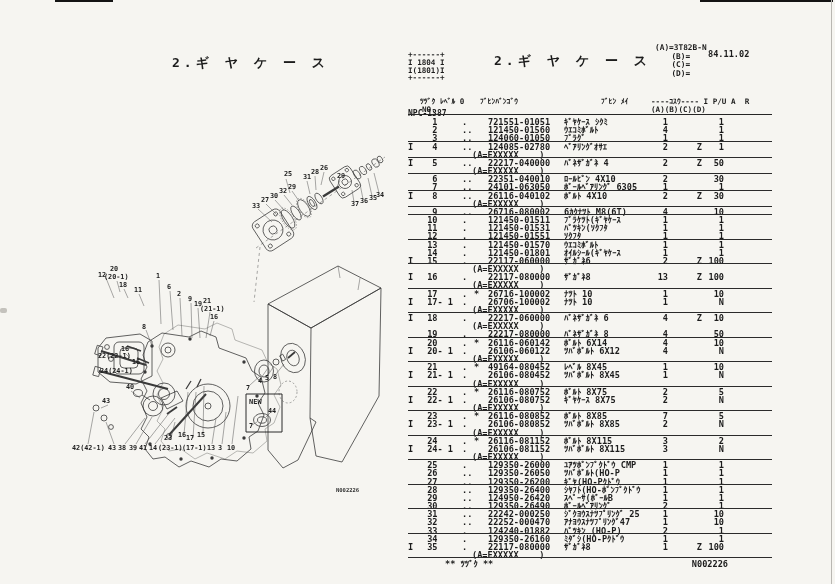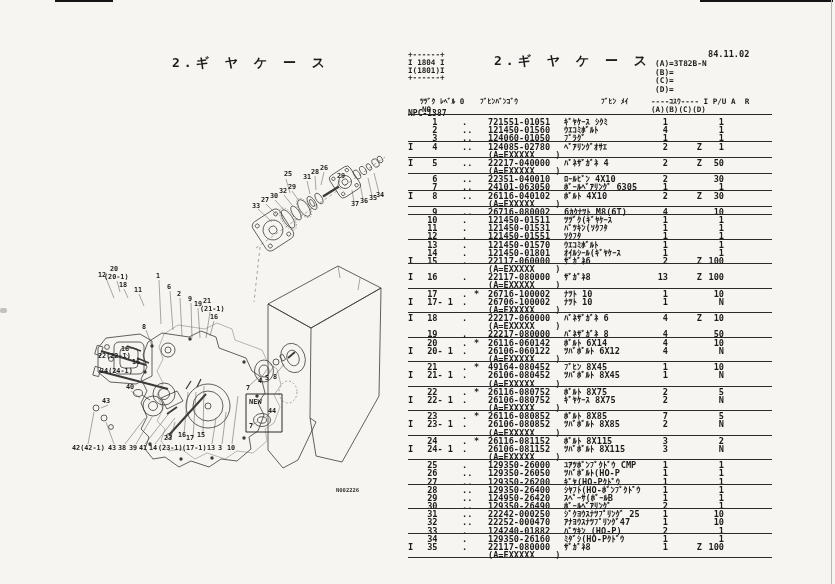--- a/index.html
+++ b/index.html
@@ -19,33 +19,33 @@
   .ln-ghost{stroke:#8a8a86;fill:none;stroke-width:.6;}
   #callouts text{font:700 6.8px "DejaVu Sans Mono",monospace;fill:#1f1f1f;}
   #diagram-sheet-no{font:700 5.5px "DejaVu Sans Mono",monospace;fill:#333;}
 
   
   #rightpage{position:absolute;left:408px;top:0;width:375px;height:584px;}
   #code-box{position:absolute;left:0;top:51px;font:700 7.6px "DejaVu Sans Mono",monospace;line-height:7.8px;white-space:pre;}
   #catalog-no{position:absolute;left:0;top:83px;font:700 8px "DejaVu Sans Mono",monospace;margin-top:26px;}
   #right-title{position:absolute;left:86px;top:52px;font-size:13px;font-weight:700;letter-spacing:4px;white-space:pre;}
   #rev-date{position:absolute;left:300px;top:49px;width:68px;text-align:left;font:700 8.6px "DejaVu Sans Mono",monospace;}
-  #applicability{position:absolute;left:247px;top:60px;font:700 7.8px "DejaVu Sans Mono",monospace;line-height:8.6px;white-space:pre;}
+  #applicability{position:absolute;left:247px;top:44px;font:700 7.8px "DejaVu Sans Mono",monospace;line-height:8.6px;white-space:pre;text-align:center;}
 
   .hcol{position:absolute;font:700 7.6px "DejaVu Sans Mono",monospace;white-space:pre;}
   #hdr-rule{position:absolute;left:0;top:114px;width:364px;border-top:1px solid #262626;}
 
   #rows{position:absolute;left:0;top:117px;width:370px;}
   .lnrow{display:flex;height:8.18px;line-height:8.4px;font:700 8.6px "DejaVu Sans Mono",monospace;white-space:pre;position:relative;}
   .lnrow.rule::after{content:"";position:absolute;left:0;right:6px;bottom:0;border-bottom:1px solid #2b2b2b;}
   .c{flex:none;overflow:visible;}
   .cf{width:14px}.cno{width:40px}.clv{width:12px}.ca{width:14px}
   .cpn{width:76px}.cnm{width:86px}
   .cq{width:18px;text-align:right}.cz{width:34px;text-align:right}.cpu{width:22px;text-align:right}
-  .csub{margin-left:80px}
+  .csub{margin-left:64px}
 
   #tbl-footer{position:absolute;left:0;top:559px;width:370px;height:10px;font:700 8.6px "DejaVu Sans Mono",monospace;}
   #footer-note{position:absolute;left:37px;top:0;white-space:pre;}
   #sheet-no{position:absolute;left:250px;top:0;width:70px;text-align:right;}
 </style>
 </head>
 <body>
 
 <div class="mark" style="left:55px;top:0;width:58px;height:2px;"></div>
 <div class="mark" style="left:700px;top:0;width:133px;height:2px;"></div>
@@ -256,39 +256,39 @@
       <div class="lnrow rule"><span class="c cf"></span><span class="c cno">  3</span><span class="c clv">..</span><span class="c ca"></span><span class="c cpn">124060-01050</span><span class="c cnm">ﾌﾟﾗｸﾞ</span><span class="c cq">1</span><span class="c cz"></span><span class="c cpu">1</span></div>
       <div class="lnrow"><span class="c cf">I</span><span class="c cno">  4</span><span class="c clv">..</span><span class="c ca"></span><span class="c cpn">124085-02780</span><span class="c cnm">ﾍﾞｱﾘﾝｸﾞｵｻｴ</span><span class="c cq">2</span><span class="c cz">Z</span><span class="c cpu">1</span></div>
       <div class="lnrow sub rule"><span class="c csub">(A=EXXXXX    )</span></div>
       <div class="lnrow"><span class="c cf">I</span><span class="c cno">  5</span><span class="c clv">..</span><span class="c ca"></span><span class="c cpn">22217-040000</span><span class="c cnm">ﾊﾞﾈｻﾞｶﾞﾈ 4</span><span class="c cq">2</span><span class="c cz">Z</span><span class="c cpu">50</span></div>
       <div class="lnrow sub rule"><span class="c csub">(A=EXXXXX    )</span></div>
       <div class="lnrow"><span class="c cf"></span><span class="c cno">  6</span><span class="c clv">..</span><span class="c ca"></span><span class="c cpn">22351-040010</span><span class="c cnm">ﾛｰﾙﾋﾟﾝ 4X10</span><span class="c cq">2</span><span class="c cz"></span><span class="c cpu">30</span></div>
       <div class="lnrow rule"><span class="c cf"></span><span class="c cno">  7</span><span class="c clv">..</span><span class="c ca"></span><span class="c cpn">24101-063050</span><span class="c cnm">ﾎﾞｰﾙﾍﾞｱﾘﾝｸﾞ 6305</span><span class="c cq">1</span><span class="c cz"></span><span class="c cpu">1</span></div>
       <div class="lnrow"><span class="c cf">I</span><span class="c cno">  8</span><span class="c clv">..</span><span class="c ca"></span><span class="c cpn">26116-040102</span><span class="c cnm">ﾎﾞﾙﾄ 4X10</span><span class="c cq">2</span><span class="c cz">Z</span><span class="c cpu">30</span></div>
       <div class="lnrow sub rule"><span class="c csub">(A=EXXXXX    )</span></div>
       <div class="lnrow rule"><span class="c cf"></span><span class="c cno">  9</span><span class="c clv">..</span><span class="c ca"></span><span class="c cpn">26716-080002</span><span class="c cnm">6ｶｸﾅﾂﾄ M8(6T)</span><span class="c cq">4</span><span class="c cz"></span><span class="c cpu">10</span></div>
-      <div class="lnrow"><span class="c cf"></span><span class="c cno"> 10</span><span class="c clv">.</span><span class="c ca"></span><span class="c cpn">121450-01511</span><span class="c cnm">ﾂﾂﾞｸ(ｷﾞﾔｹｰｽ</span><span class="c cq">1</span><span class="c cz"></span><span class="c cpu">1</span></div>
+      <div class="lnrow"><span class="c cf"></span><span class="c cno"> 10</span><span class="c clv">.</span><span class="c ca"></span><span class="c cpn">121450-01511</span><span class="c cnm">ﾌﾞﾗｹﾂﾄ(ｷﾞﾔｹｰｽ</span><span class="c cq">1</span><span class="c cz"></span><span class="c cpu">1</span></div>
       <div class="lnrow"><span class="c cf"></span><span class="c cno"> 11</span><span class="c clv">.</span><span class="c ca"></span><span class="c cpn">121450-01531</span><span class="c cnm">ﾊﾟﾂｷﾝ(ｿｸﾌﾀ</span><span class="c cq">1</span><span class="c cz"></span><span class="c cpu">1</span></div>
       <div class="lnrow rule"><span class="c cf"></span><span class="c cno"> 12</span><span class="c clv">.</span><span class="c ca"></span><span class="c cpn">121450-01551</span><span class="c cnm">ｿｸﾌﾀ</span><span class="c cq">1</span><span class="c cz"></span><span class="c cpu">1</span></div>
       <div class="lnrow"><span class="c cf"></span><span class="c cno"> 13</span><span class="c clv">.</span><span class="c ca"></span><span class="c cpn">121450-01570</span><span class="c cnm">ｳｴｺﾐﾎﾞﾙﾄ</span><span class="c cq">1</span><span class="c cz"></span><span class="c cpu">1</span></div>
       <div class="lnrow"><span class="c cf"></span><span class="c cno"> 14</span><span class="c clv">.</span><span class="c ca"></span><span class="c cpn">121450-01801</span><span class="c cnm">ｵｲﾙｼｰﾙ(ｷﾞﾔｹｰｽ</span><span class="c cq">1</span><span class="c cz"></span><span class="c cpu">1</span></div>
       <div class="lnrow rule"><span class="c cf">I</span><span class="c cno"> 15</span><span class="c clv">.</span><span class="c ca"></span><span class="c cpn">22117-060000</span><span class="c cnm">ｻﾞｶﾞﾈ6</span><span class="c cq">2</span><span class="c cz">Z</span><span class="c cpu">100</span></div>
       <div class="lnrow sub"><span class="c csub">(A=EXXXXX    )</span></div>
       <div class="lnrow"><span class="c cf">I</span><span class="c cno"> 16</span><span class="c clv">.</span><span class="c ca"></span><span class="c cpn">22117-080000</span><span class="c cnm">ｻﾞｶﾞﾈ8</span><span class="c cq">13</span><span class="c cz">Z</span><span class="c cpu">100</span></div>
       <div class="lnrow sub rule"><span class="c csub">(A=EXXXXX    )</span></div>
       <div class="lnrow"><span class="c cf"></span><span class="c cno"> 17</span><span class="c clv">.</span><span class="c ca">*</span><span class="c cpn">26716-100002</span><span class="c cnm">ﾅﾂﾄ 10</span><span class="c cq">1</span><span class="c cz"></span><span class="c cpu">10</span></div>
       <div class="lnrow"><span class="c cf">I</span><span class="c cno"> 17- 1</span><span class="c clv">.</span><span class="c ca"></span><span class="c cpn">26706-100002</span><span class="c cnm">ﾅﾂﾄ 10</span><span class="c cq">1</span><span class="c cz"></span><span class="c cpu">N</span></div>
       <div class="lnrow sub rule"><span class="c csub">(A=EXXXXX    )</span></div>
       <div class="lnrow"><span class="c cf">I</span><span class="c cno"> 18</span><span class="c clv">.</span><span class="c ca"></span><span class="c cpn">22217-060000</span><span class="c cnm">ﾊﾞﾈｻﾞｶﾞﾈ 6</span><span class="c cq">4</span><span class="c cz">Z</span><span class="c cpu">10</span></div>
       <div class="lnrow sub"><span class="c csub">(A=EXXXXX    )</span></div>
       <div class="lnrow rule"><span class="c cf"></span><span class="c cno"> 19</span><span class="c clv">.</span><span class="c ca"></span><span class="c cpn">22217-080000</span><span class="c cnm">ﾊﾞﾈｻﾞｶﾞﾈ 8</span><span class="c cq">4</span><span class="c cz"></span><span class="c cpu">50</span></div>
       <div class="lnrow"><span class="c cf"></span><span class="c cno"> 20</span><span class="c clv">.</span><span class="c ca">*</span><span class="c cpn">26116-060142</span><span class="c cnm">ﾎﾞﾙﾄ 6X14</span><span class="c cq">4</span><span class="c cz"></span><span class="c cpu">10</span></div>
       <div class="lnrow"><span class="c cf">I</span><span class="c cno"> 20- 1</span><span class="c clv">.</span><span class="c ca"></span><span class="c cpn">26106-060122</span><span class="c cnm">ﾂﾊﾞﾎﾞﾙﾄ 6X12</span><span class="c cq">4</span><span class="c cz"></span><span class="c cpu">N</span></div>
       <div class="lnrow sub rule"><span class="c csub">(A=EXXXXX    )</span></div>
-      <div class="lnrow"><span class="c cf"></span><span class="c cno"> 21</span><span class="c clv">.</span><span class="c ca">*</span><span class="c cpn">49164-080452</span><span class="c cnm">ﾌﾞﾋﾝ 8X45</span><span class="c cq">1</span><span class="c cz"></span><span class="c cpu">10</span></div>
+      <div class="lnrow"><span class="c cf"></span><span class="c cno"> 21</span><span class="c clv">.</span><span class="c ca">*</span><span class="c cpn">49164-080452</span><span class="c cnm">ﾚﾍﾞﾙ 8X45</span><span class="c cq">1</span><span class="c cz"></span><span class="c cpu">10</span></div>
       <div class="lnrow"><span class="c cf">I</span><span class="c cno"> 21- 1</span><span class="c clv">.</span><span class="c ca"></span><span class="c cpn">26106-080452</span><span class="c cnm">ﾂﾊﾞﾎﾞﾙﾄ 8X45</span><span class="c cq">1</span><span class="c cz"></span><span class="c cpu">N</span></div>
       <div class="lnrow sub rule"><span class="c csub">(A=EXXXXX    )</span></div>
       <div class="lnrow"><span class="c cf"></span><span class="c cno"> 22</span><span class="c clv">.</span><span class="c ca">*</span><span class="c cpn">26116-080752</span><span class="c cnm">ﾎﾞﾙﾄ 8X75</span><span class="c cq">2</span><span class="c cz"></span><span class="c cpu">5</span></div>
       <div class="lnrow"><span class="c cf">I</span><span class="c cno"> 22- 1</span><span class="c clv">.</span><span class="c ca"></span><span class="c cpn">26106-080752</span><span class="c cnm">ｷﾞﾔｹｰｽ 8X75</span><span class="c cq">2</span><span class="c cz"></span><span class="c cpu">N</span></div>
       <div class="lnrow sub rule"><span class="c csub">(A=EXXXXX    )</span></div>
       <div class="lnrow"><span class="c cf"></span><span class="c cno"> 23</span><span class="c clv">.</span><span class="c ca">*</span><span class="c cpn">26116-080852</span><span class="c cnm">ﾎﾞﾙﾄ 8X85</span><span class="c cq">7</span><span class="c cz"></span><span class="c cpu">5</span></div>
       <div class="lnrow"><span class="c cf">I</span><span class="c cno"> 23- 1</span><span class="c clv">.</span><span class="c ca"></span><span class="c cpn">26106-080852</span><span class="c cnm">ﾂﾊﾞﾎﾞﾙﾄ 8X85</span><span class="c cq">2</span><span class="c cz"></span><span class="c cpu">N</span></div>
       <div class="lnrow sub rule"><span class="c csub">(A=EXXXXX    )</span></div>
       <div class="lnrow"><span class="c cf"></span><span class="c cno"> 24</span><span class="c clv">.</span><span class="c ca">*</span><span class="c cpn">26116-081152</span><span class="c cnm">ﾎﾞﾙﾄ 8X115</span><span class="c cq">3</span><span class="c cz"></span><span class="c cpu">2</span></div>
       <div class="lnrow"><span class="c cf">I</span><span class="c cno"> 24- 1</span><span class="c clv">.</span><span class="c ca"></span><span class="c cpn">26106-081152</span><span class="c cnm">ﾂﾊﾞﾎﾞﾙﾄ 8X115</span><span class="c cq">3</span><span class="c cz"></span><span class="c cpu">N</span></div>
@@ -300,13 +300,17 @@
       <div class="lnrow"><span class="c cf"></span><span class="c cno"> 29</span><span class="c clv">..</span><span class="c ca"></span><span class="c cpn">124950-26420</span><span class="c cnm">ｽﾍﾟｰｻ(ﾎﾞｰﾙB</span><span class="c cq">1</span><span class="c cz"></span><span class="c cpu">1</span></div>
       <div class="lnrow rule"><span class="c cf"></span><span class="c cno"> 30</span><span class="c clv">..</span><span class="c ca"></span><span class="c cpn">129350-26490</span><span class="c cnm">ﾎﾞｰﾙﾍﾞｱﾘﾝｸﾞ</span><span class="c cq">2</span><span class="c cz"></span><span class="c cpu">1</span></div>
       <div class="lnrow"><span class="c cf"></span><span class="c cno"> 31</span><span class="c clv">..</span><span class="c ca"></span><span class="c cpn">22242-000250</span><span class="c cnm">ｼﾞｸﾖｳｽﾅﾂﾌﾟﾘﾝｸﾞ 25</span><span class="c cq">1</span><span class="c cz"></span><span class="c cpu">10</span></div>
       <div class="lnrow"><span class="c cf"></span><span class="c cno"> 32</span><span class="c clv">..</span><span class="c ca"></span><span class="c cpn">22252-000470</span><span class="c cnm">ｱﾅﾖｳｽﾅﾂﾌﾟﾘﾝｸﾞ47</span><span class="c cq">1</span><span class="c cz"></span><span class="c cpu">10</span></div>
       <div class="lnrow rule"><span class="c cf"></span><span class="c cno"> 33</span><span class="c clv">.</span><span class="c ca"></span><span class="c cpn">124240-01882</span><span class="c cnm">ﾊﾟﾂｷﾝ (HO-P)</span><span class="c cq">2</span><span class="c cz"></span><span class="c cpu">1</span></div>
       <div class="lnrow"><span class="c cf"></span><span class="c cno"> 34</span><span class="c clv">.</span><span class="c ca"></span><span class="c cpn">129350-26160</span><span class="c cnm">ﾐﾀﾞｼ(HO-Pｸﾄﾞｳ</span><span class="c cq">1</span><span class="c cz"></span><span class="c cpu">1</span></div>
       <div class="lnrow"><span class="c cf">I</span><span class="c cno"> 35</span><span class="c clv">.</span><span class="c ca"></span><span class="c cpn">22117-080000</span><span class="c cnm">ｻﾞｶﾞﾈ8</span><span class="c cq">1</span><span class="c cz">Z</span><span class="c cpu">100</span></div>
       <div class="lnrow sub rule"><span class="c csub">(A=EXXXXX    )</span></div>
     </div>
 
+  <div id="tbl-footer">
+    <span id="footer-note">** ﾂﾂﾞｸ **</span>
+    <span id="sheet-no">N002226</span>
+  </div>
 </div>
 
 </body></html>

